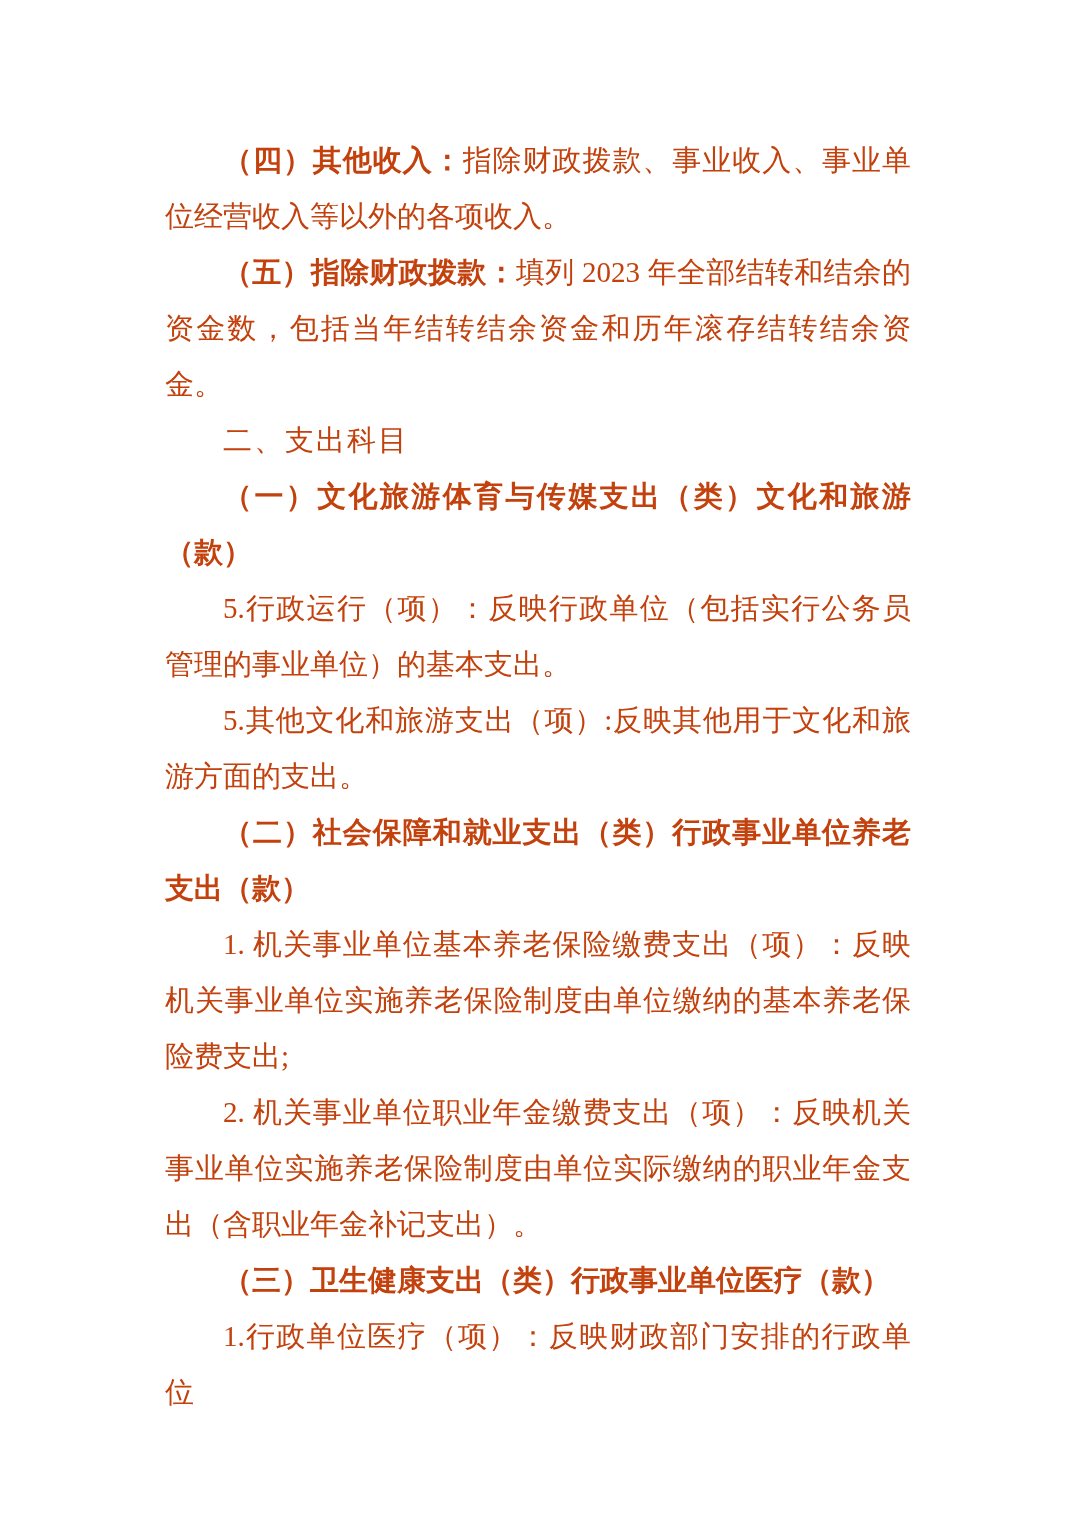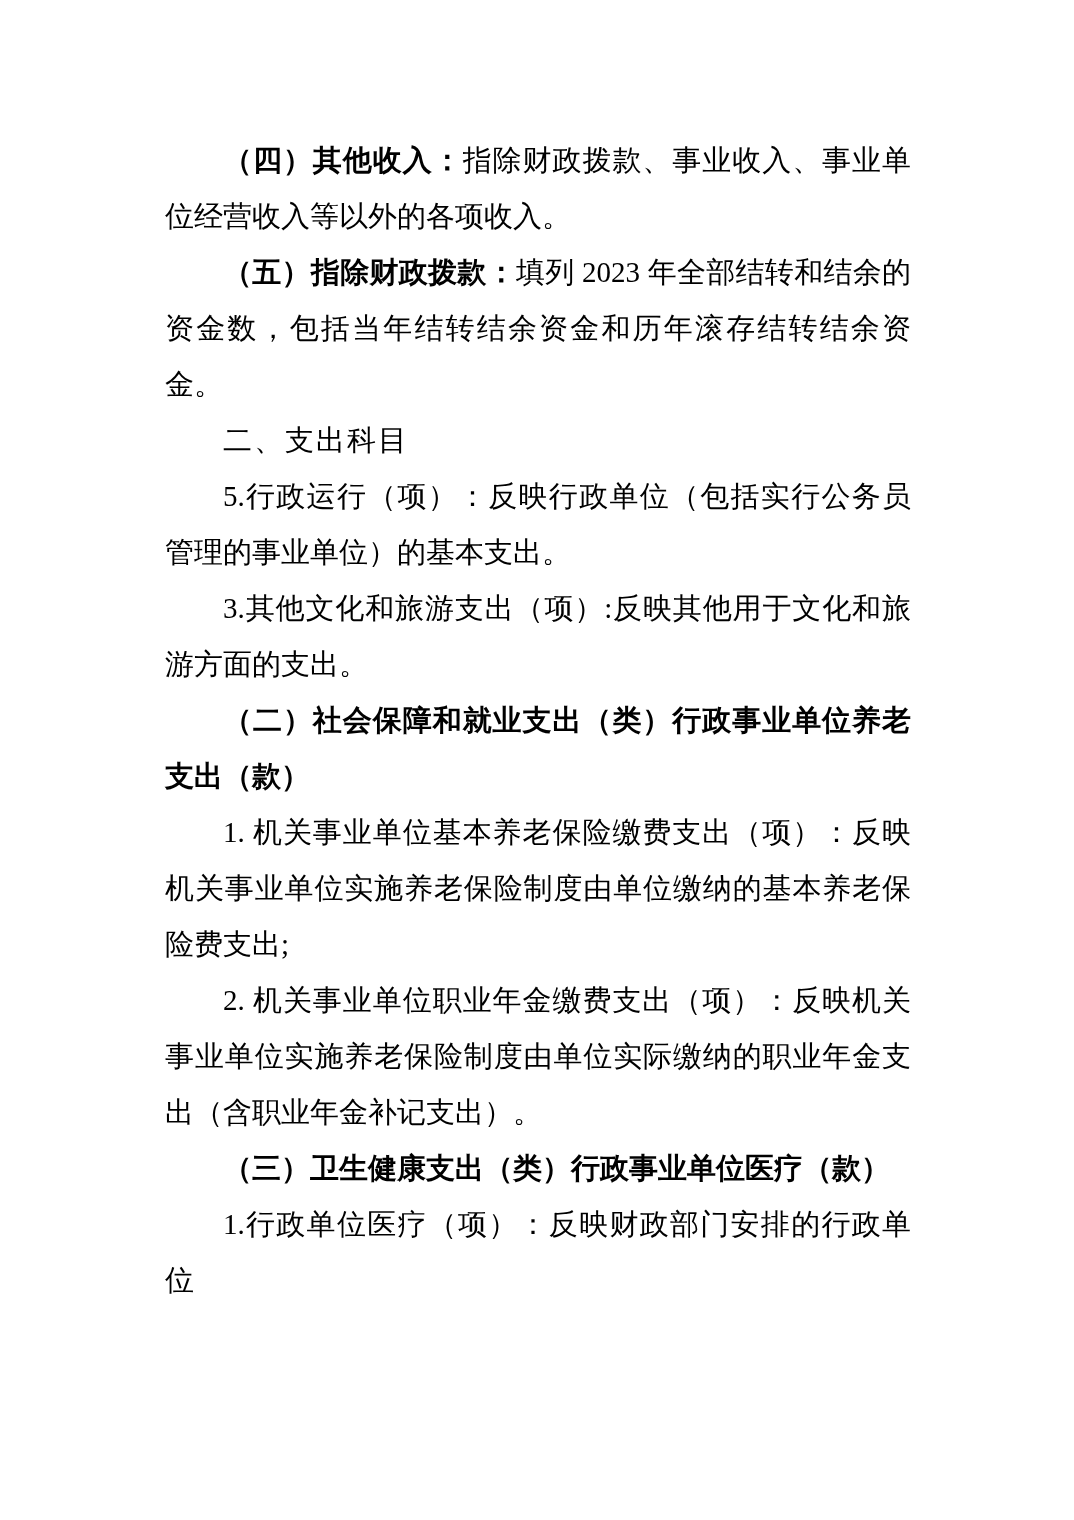--- a/index.html
+++ b/index.html
@@ -15,21 +15,21 @@
     overflow: hidden;
     box-sizing: border-box;
     padding: 132px 163px 0 165px;
   }
   .doc p {
     margin: 0;
     padding: 0;
     font-family: "Liberation Serif", "DejaVu Serif", serif;
     font-size: 29px;
     line-height: 56px;
-    color: #000000;
+    color: #c2410c;
     text-align: justify;
     text-indent: 2em;
     letter-spacing: 0;
     word-break: break-all;
   }
   .doc p .lead {
     font-weight: bold;
   }
   .doc p.hei-heading .lead {
     font-family: "Liberation Sans", "DejaVu Sans", sans-serif;
@@ -51,28 +51,31 @@
     </p>
 
     <p>
       <span class="lead">（五）指除财政拨款：</span><span>填列 2023 年全部结转和结余的资金数，包括当年结转结余资金和历年滚存结转结余资金。</span>
     </p>
 
     <p class="hei-heading">
       <span class="lead">二、支出科目</span><span></span>
     </p>
 
+    <p class="bold-heading">
+      <span class="lead">（一）文化旅游体育与传媒支出（类）文化和旅游（款）</span><span></span>
+    </p>
 
     <p>
       <span class="lead"></span><span>5.行政运行（项）：反映行政单位（包括实行公务员管理的事业单位）的基本支出。</span>
     </p>
 
 
     <p>
-      <span class="lead"></span><span>3.其他文化和旅游支出（项）:反映其他用于文化和旅游方面的支出。</span>
+      <span class="lead"></span><span>5.其他文化和旅游支出（项）:反映其他用于文化和旅游方面的支出。</span>
     </p>
 
     <p class="bold-heading">
       <span class="lead">（二）社会保障和就业支出（类）行政事业单位养老支出（款）</span><span></span>
     </p>
 
     <p>
       <span class="lead"></span><span>1. 机关事业单位基本养老保险缴费支出（项）：反映机关事业单位实施养老保险制度由单位缴纳的基本养老保险费支出;</span>
     </p>
 

